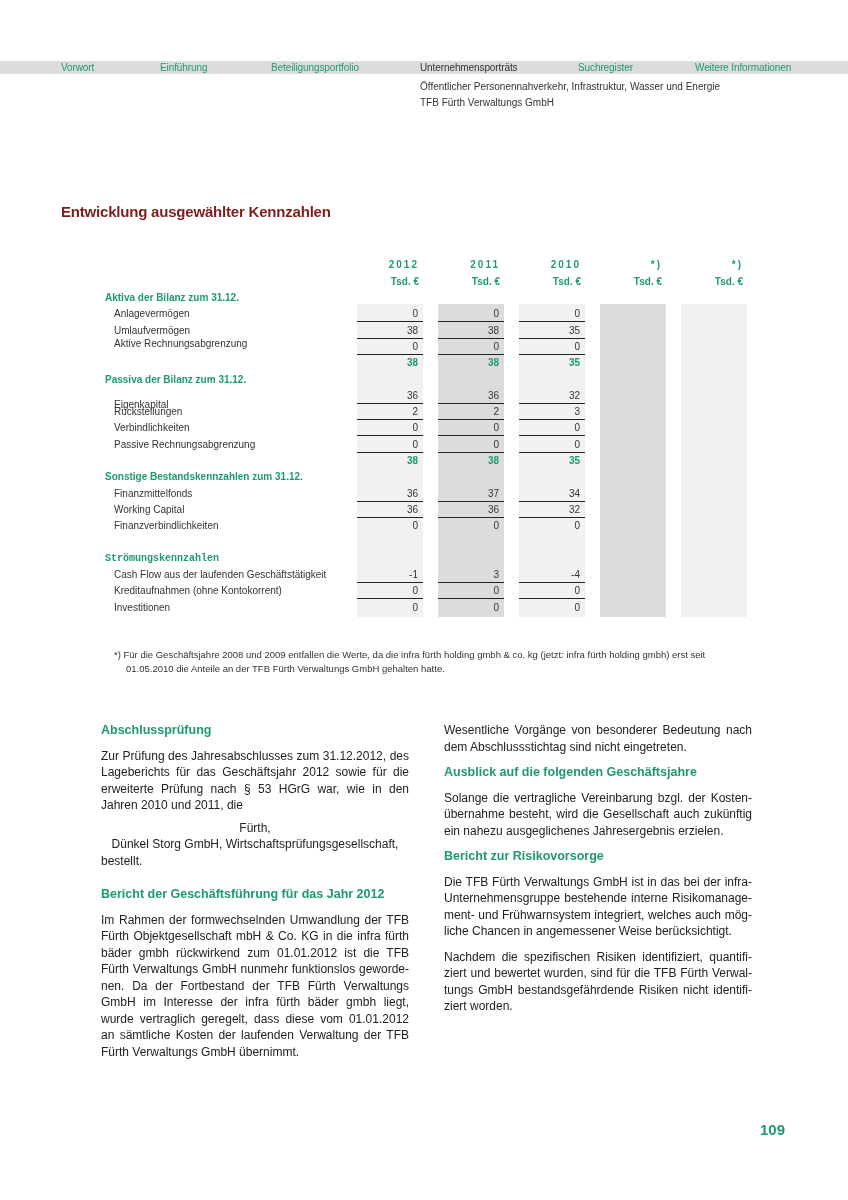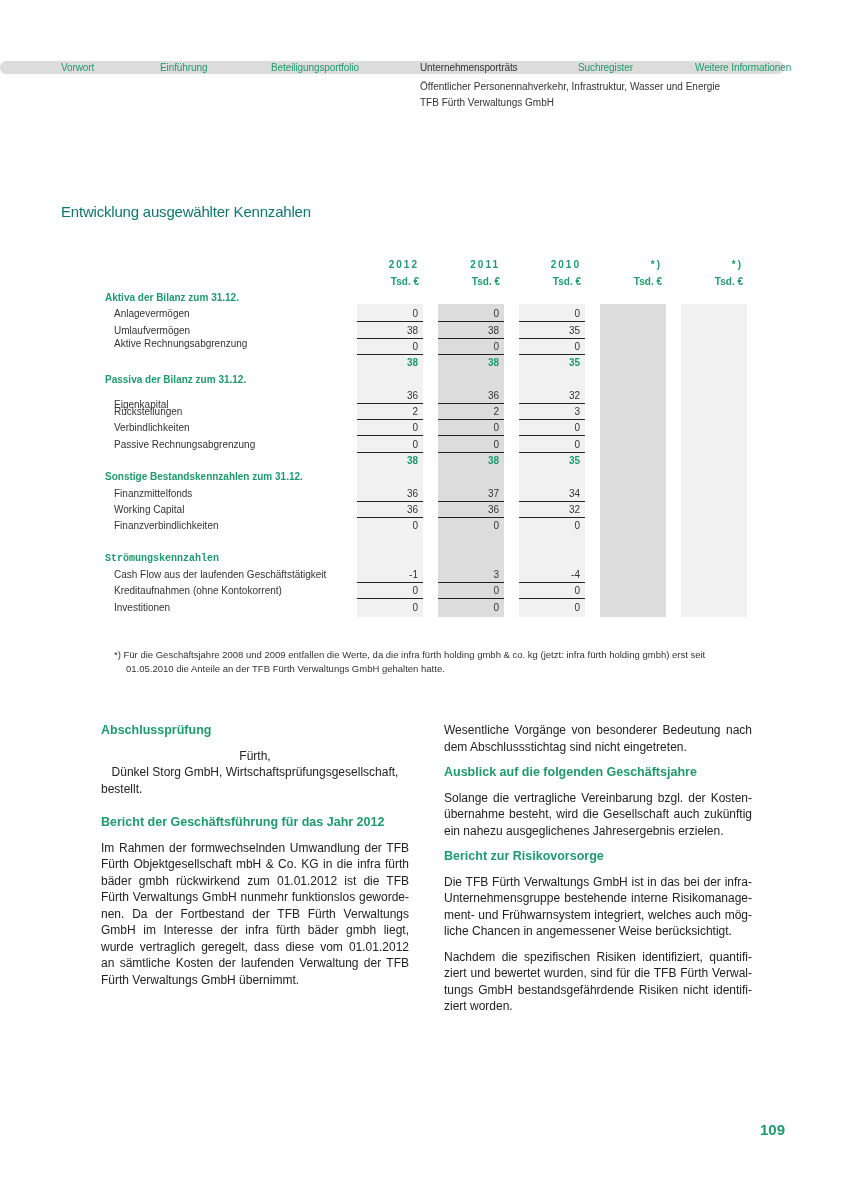--- a/index.html
+++ b/index.html
@@ -1,25 +1,25 @@
 <!DOCTYPE html>
 <html><head>
 <meta charset="utf-8">
 <style>
   html, body { margin: 0; padding: 0; background: #ffffff; }
   body { width: 848px; height: 1200px; position: relative; overflow: hidden;
          font-family: "Liberation Sans", sans-serif; color: #222; }
 
   
-  .navbar { position: absolute; left: 0; top: 61px; width: 784px; height: 13px; background: #dcdcdc; border-radius: 6px; }
+  .navbar { position: absolute; left: 0; top: 61px; width: 848px; height: 13px; background: #dcdcdc; }
   .nav-item { position: absolute; top: 0; font-size: 10px; line-height: 13px; color: #1e9a6e; letter-spacing: -0.1px; white-space: nowrap; }
   .nav-item.active { color: #333; }
   .subtitle { position: absolute; left: 420px; font-size: 10px; color: #333; white-space: nowrap; }
 
-  h1.title { position: absolute; left: 61px; top: 203px; margin: 0; font-size: 15px; font-weight: normal; color: #0f766e; letter-spacing: -0.2px; }
+  h1.title { position: absolute; left: 61px; top: 203px; margin: 0; font-size: 15px; font-weight: bold; color: #7f1d1d; letter-spacing: -0.2px; }
 
   
   .col-bg { position: absolute; top: 304px; height: 313px; width: 66px; }
   .col-head { position: absolute; width: 66px; text-align: right; font-size: 10px; font-weight: bold; color: #1e9a6e; }
   .col-head.year { top: 259px; letter-spacing: 2px; }
   .col-head.unit { top: 276px; }
   .row-label { position: absolute; left: 114px; font-size: 10px; color: #333; white-space: nowrap; line-height: 12px; }
   .section-label { position: absolute; left: 105px; font-size: 10px; font-weight: bold; color: #1e9a6e; white-space: nowrap; line-height: 12px; }
   .cell { position: absolute; width: 61px; text-align: right; font-size: 10px; line-height: 12px; color: #333; }
   .cell.total { color: #1e9a6e; font-weight: bold; }
@@ -167,20 +167,21 @@
     <div class="cell" style="left: 519px; top: 601.7px;">0</div>
   </div>
 
 <div class="footnote">
   <div>*) Für die Geschäftsjahre 2008 und 2009 entfallen die Werte, da die infra fürth holding gmbh &amp; co. kg (jetzt: infra fürth holding gmbh) erst seit</div>
   <div class="line2">01.05.2010 die Anteile an der TFB Fürth Verwaltungs GmbH gehalten hatte.</div>
 </div>
 
 <div class="col col-left">
   <h2>Abschlussprüfung</h2>
+  <p style="margin-bottom:6px">Zur Prüfung des Jahresabschlusses zum 31.12.2012, des Lageberichts für das Geschäftsjahr 2012 sowie für die erweiterte Prüfung nach § 53 HGrG war, wie in den Jahren 2010 und 2011, die</p>
   <div class="center">Fürth,</div>
   <div class="center">Dünkel Storg GmbH, Wirtschaftsprüfungsgesellschaft,</div>
   <p style="margin-bottom:17px">bestellt.</p>
   <h2>Bericht der Geschäftsführung für das Jahr 2012</h2>
   <p>Im Rahmen der formwechselnden Umwandlung der TFB Fürth Objektgesellschaft mbH &amp; Co. KG in die infra fürth bäder gmbh rückwirkend zum 01.01.2012 ist die TFB Fürth Verwaltungs GmbH nunmehr funktionslos geworde­nen. Da der Fortbestand der TFB Fürth Verwaltungs GmbH im Interesse der infra fürth bäder gmbh liegt, wurde ver­traglich geregelt, dass diese vom 01.01.2012 an sämtli­che Kosten der laufenden Verwaltung der TFB Fürth Ver­waltungs GmbH übernimmt.</p>
 </div>
 
 <div class="col col-right">
   <p>Wesentliche Vorgänge von besonderer Bedeutung nach dem Abschlussstichtag sind nicht eingetreten.</p>
   <h2>Ausblick auf die folgenden Geschäftsjahre</h2>

